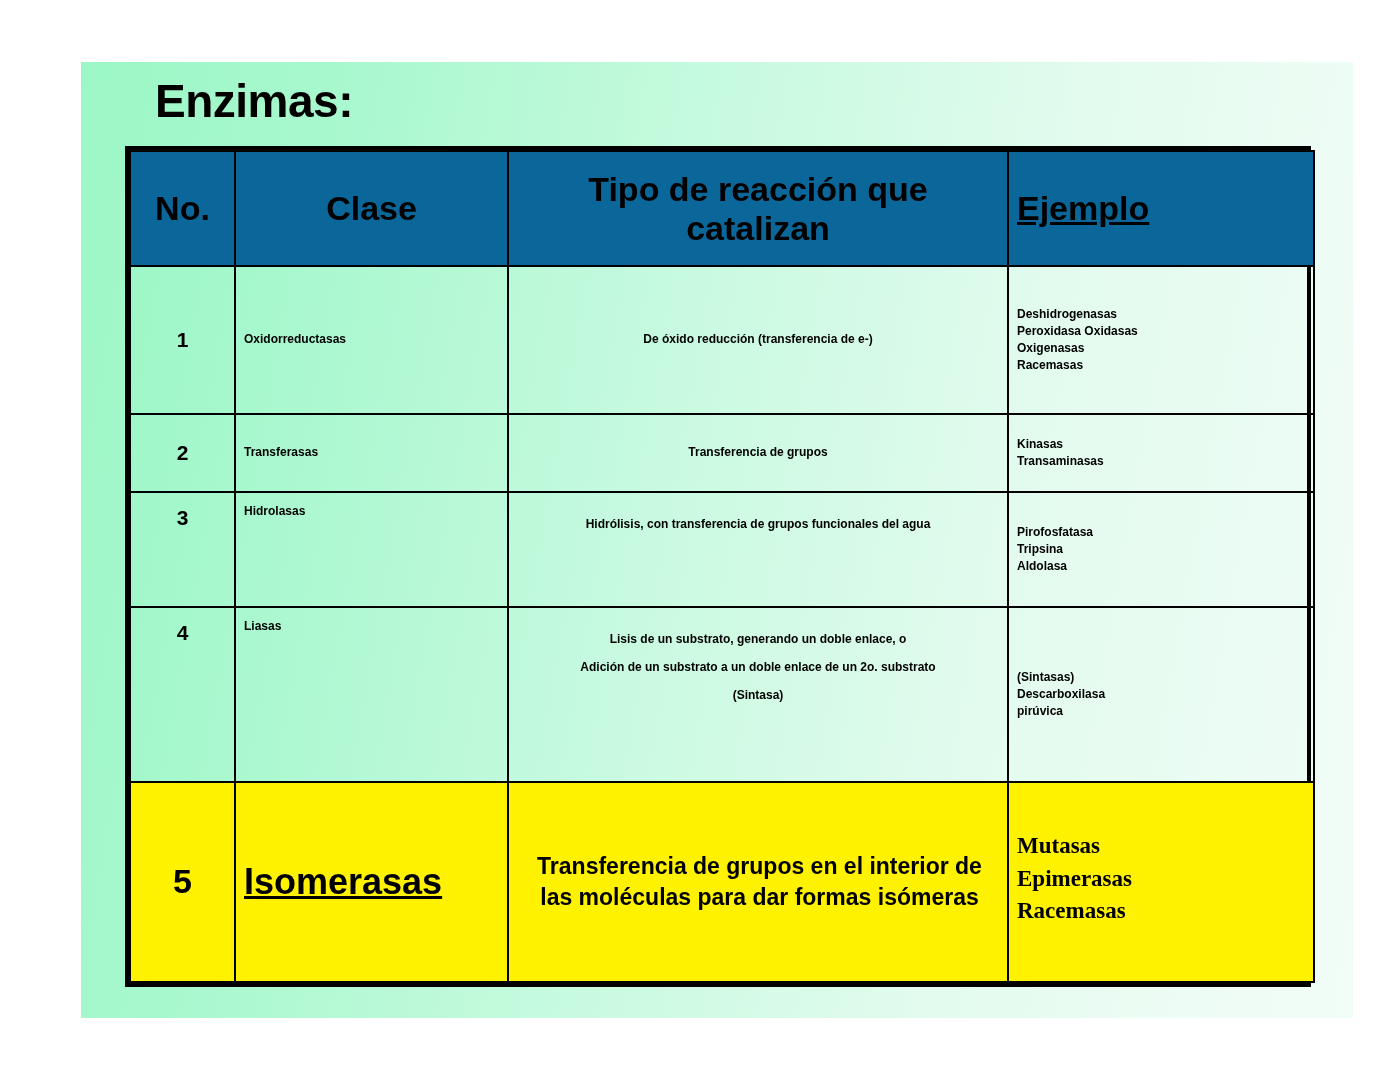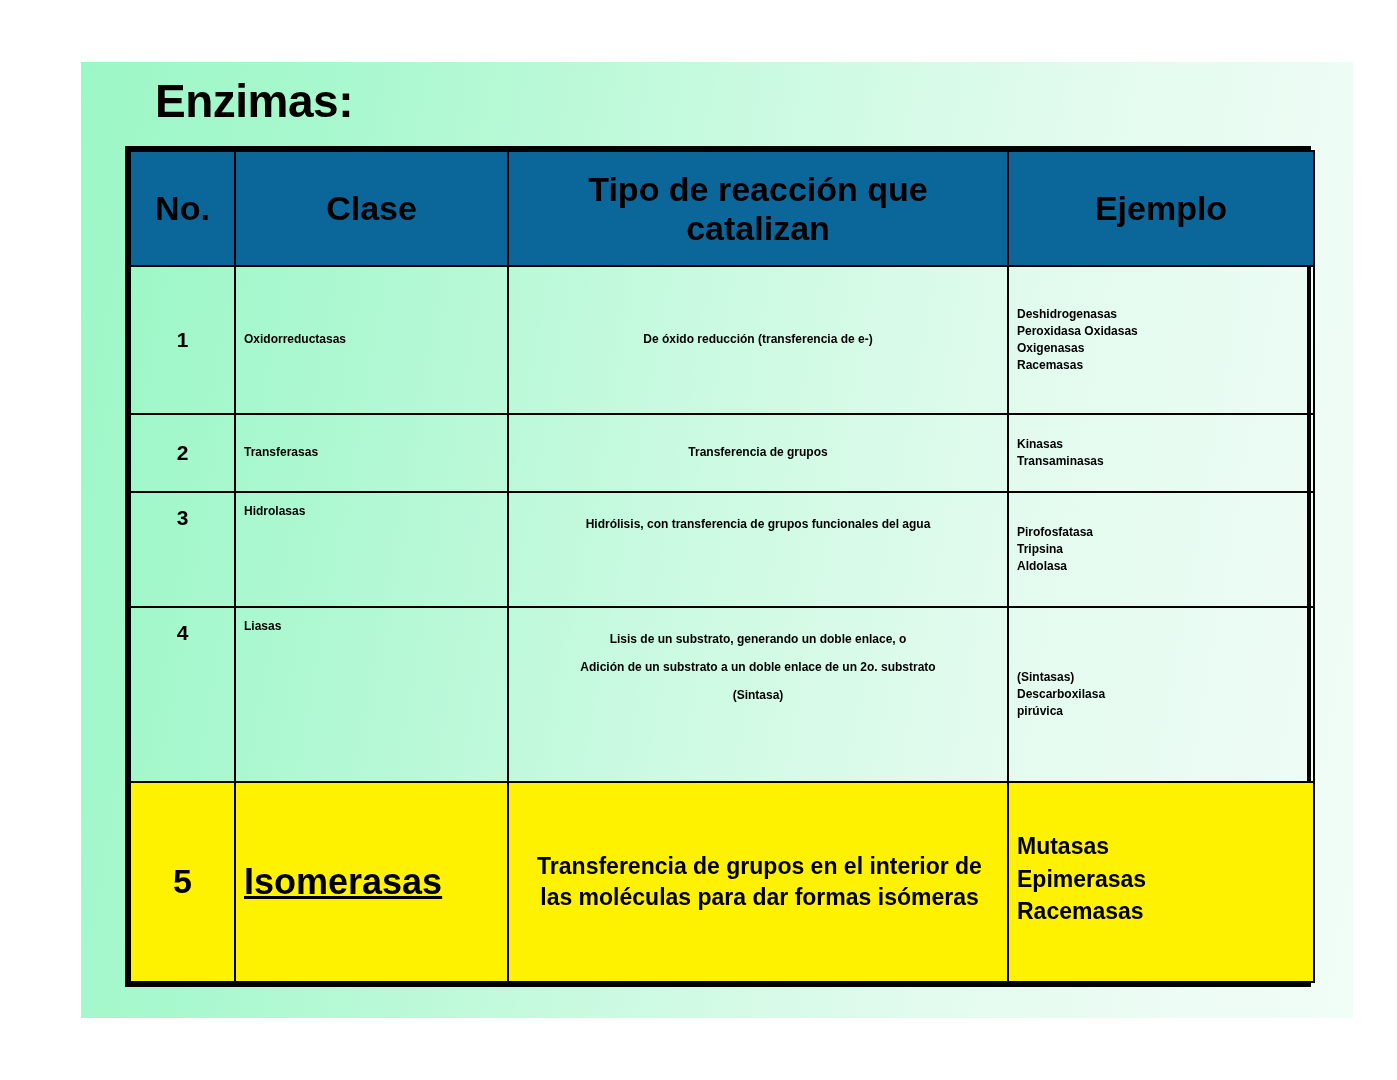--- a/index.html
+++ b/index.html
@@ -68,21 +68,21 @@
     color: #FAF07E;
     font-size: 34px;
     font-weight: bold;
     height: 115px;
     line-height: 1.12;
     padding: 4px 10px;
   }
   th.h-no    { text-align: center; }
   th.h-clase { text-align: center; }
   th.h-tipo  { text-align: center; }
-  th.h-ejem  { text-align: center; padding-left: 12px; }
+  th.h-ejem  { text-align: left; padding-left: 12px; text-decoration: underline; }
 
   
   tbody td {
     font-size: 12px;
     font-weight: bold;
     line-height: 1.42;
   }
   td.cell-no    { text-align: center; font-size: 21px; }
   td.cell-clase { text-align: left; }
   td.cell-tipo  { text-align: center; padding-left: 11px; padding-right: 12px; }
@@ -109,21 +109,21 @@
     line-height: 1.33;
   }
   tbody tr.highlight td.cell-no    { font-size: 34px; vertical-align: middle; }
   tbody tr.highlight td.cell-clase { font-size: 36px; vertical-align: middle; text-decoration: underline; }
   tbody tr.highlight td.cell-tipo  { vertical-align: middle; padding-left: 11px; }
   tbody tr.highlight td.cell-ejem  { vertical-align: middle; padding-top: 0; }
 
   .line { display: block; }
   .para { display: block; margin-bottom: 11px; }
   .para:last-child { margin-bottom: 0; }
-  tbody tr.highlight .line { margin-bottom: 2px; }
+  tbody tr.highlight .line { margin-bottom: 2px; font-family: Liberation Serif, serif; }
 </style>
 </head>
 <body>
 
 <div id="slide">
 
   <div id="title">Enzimas:</div>
 
   <div id="table-wrap">
     <table class="enz">

